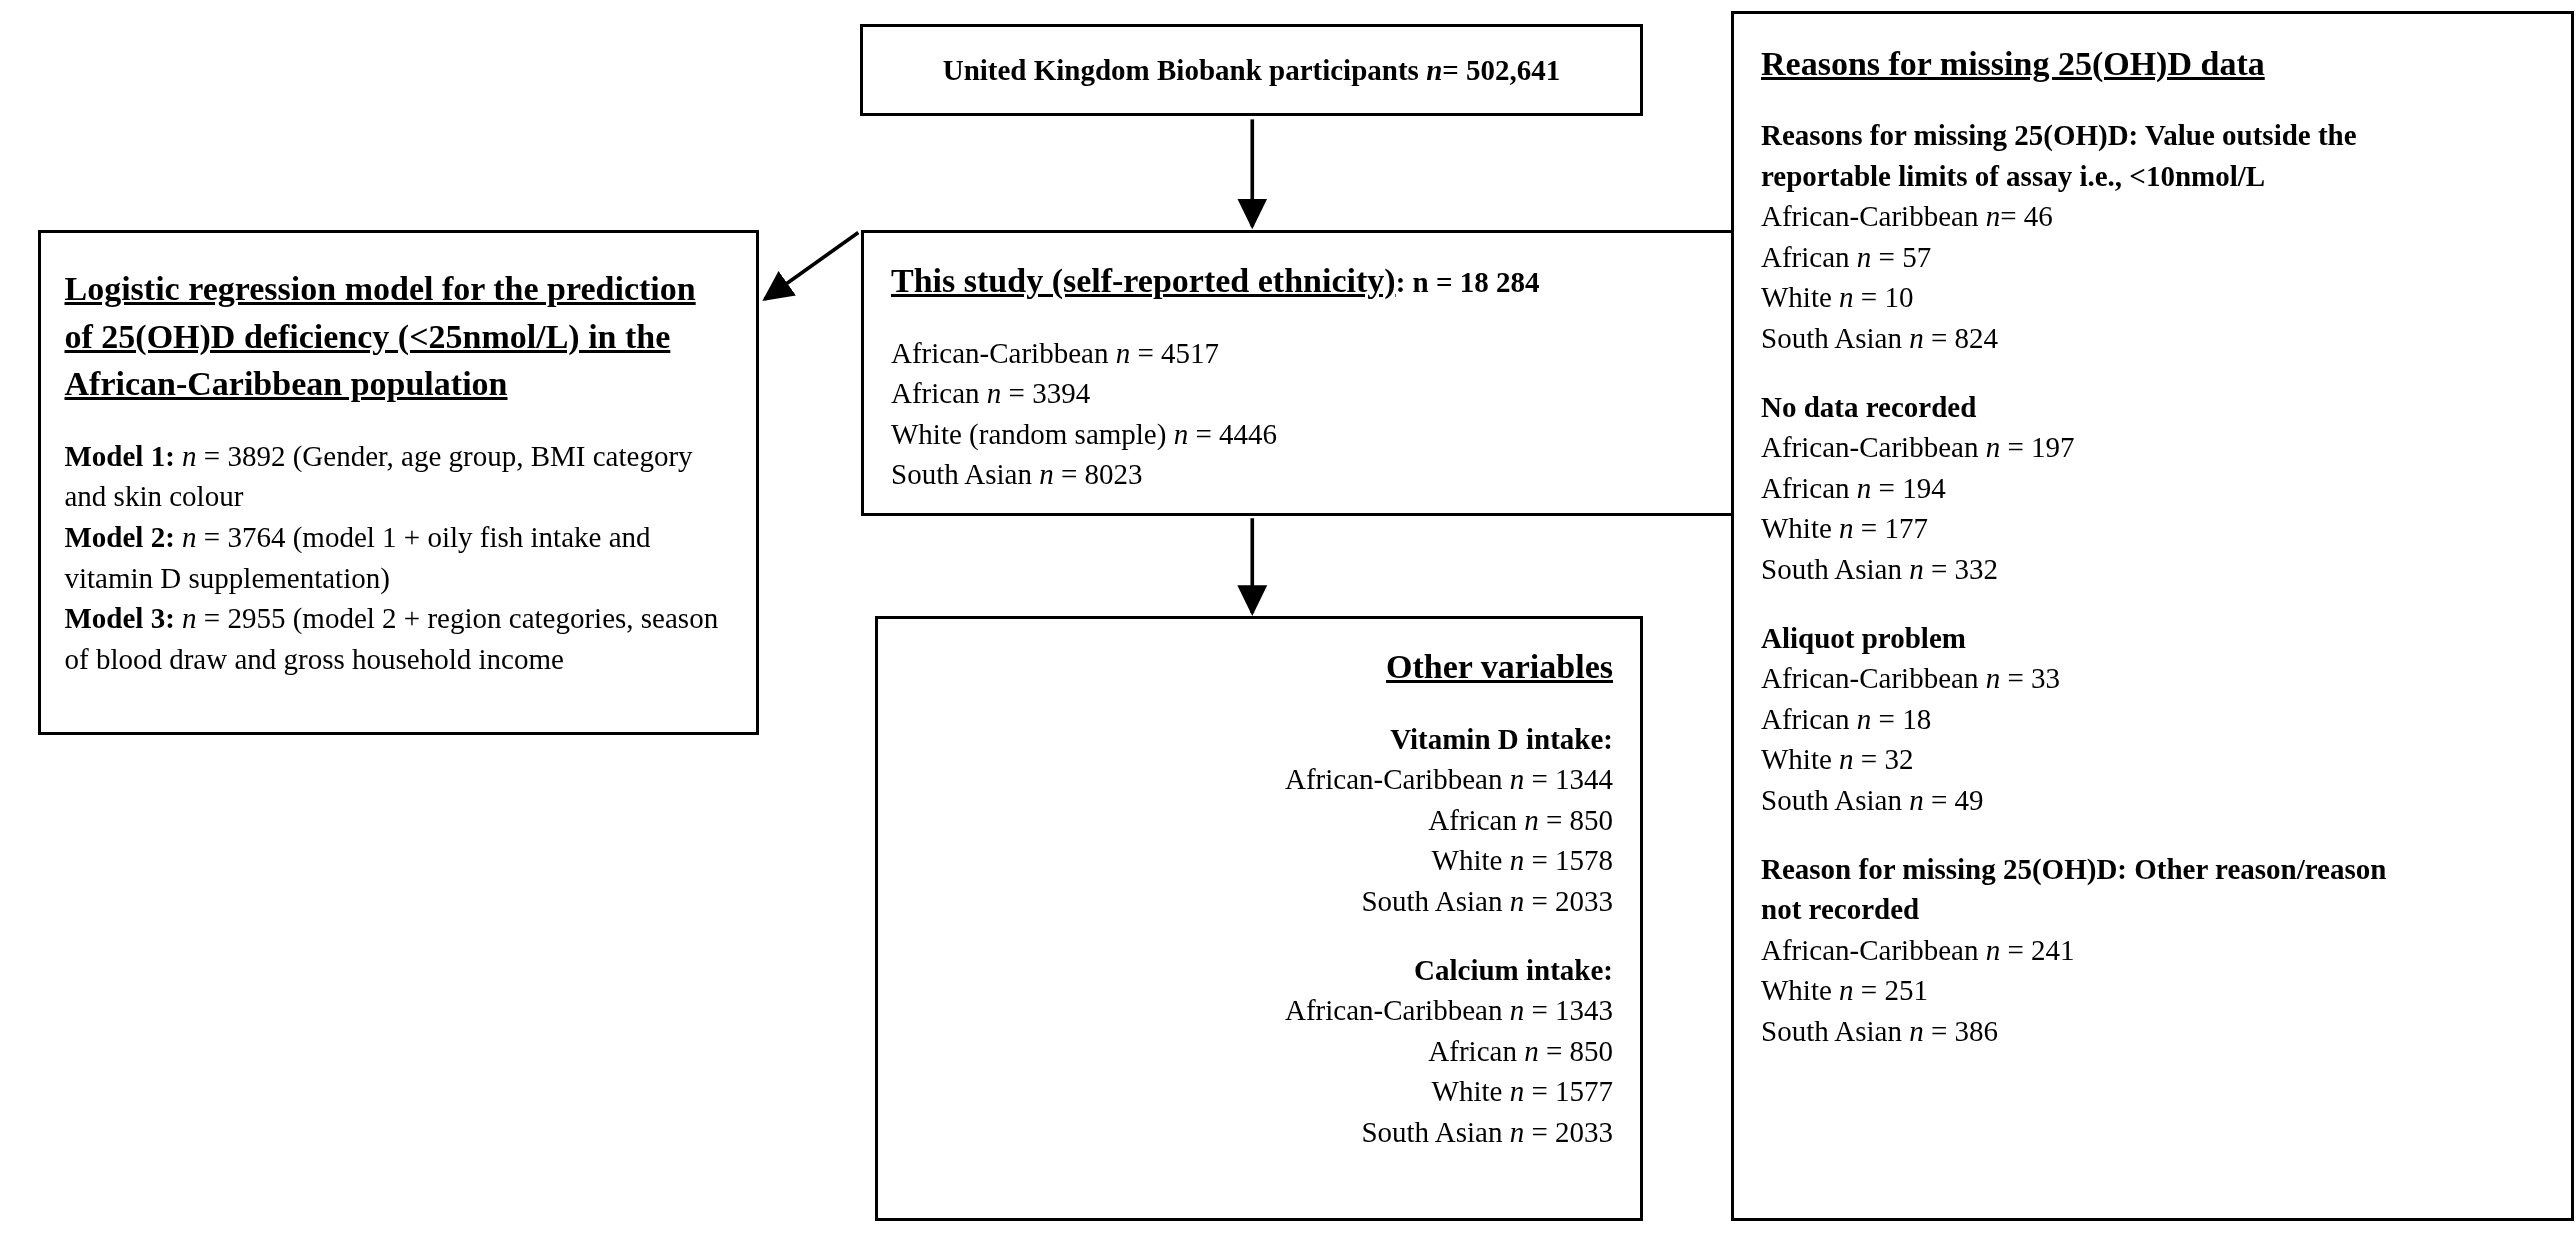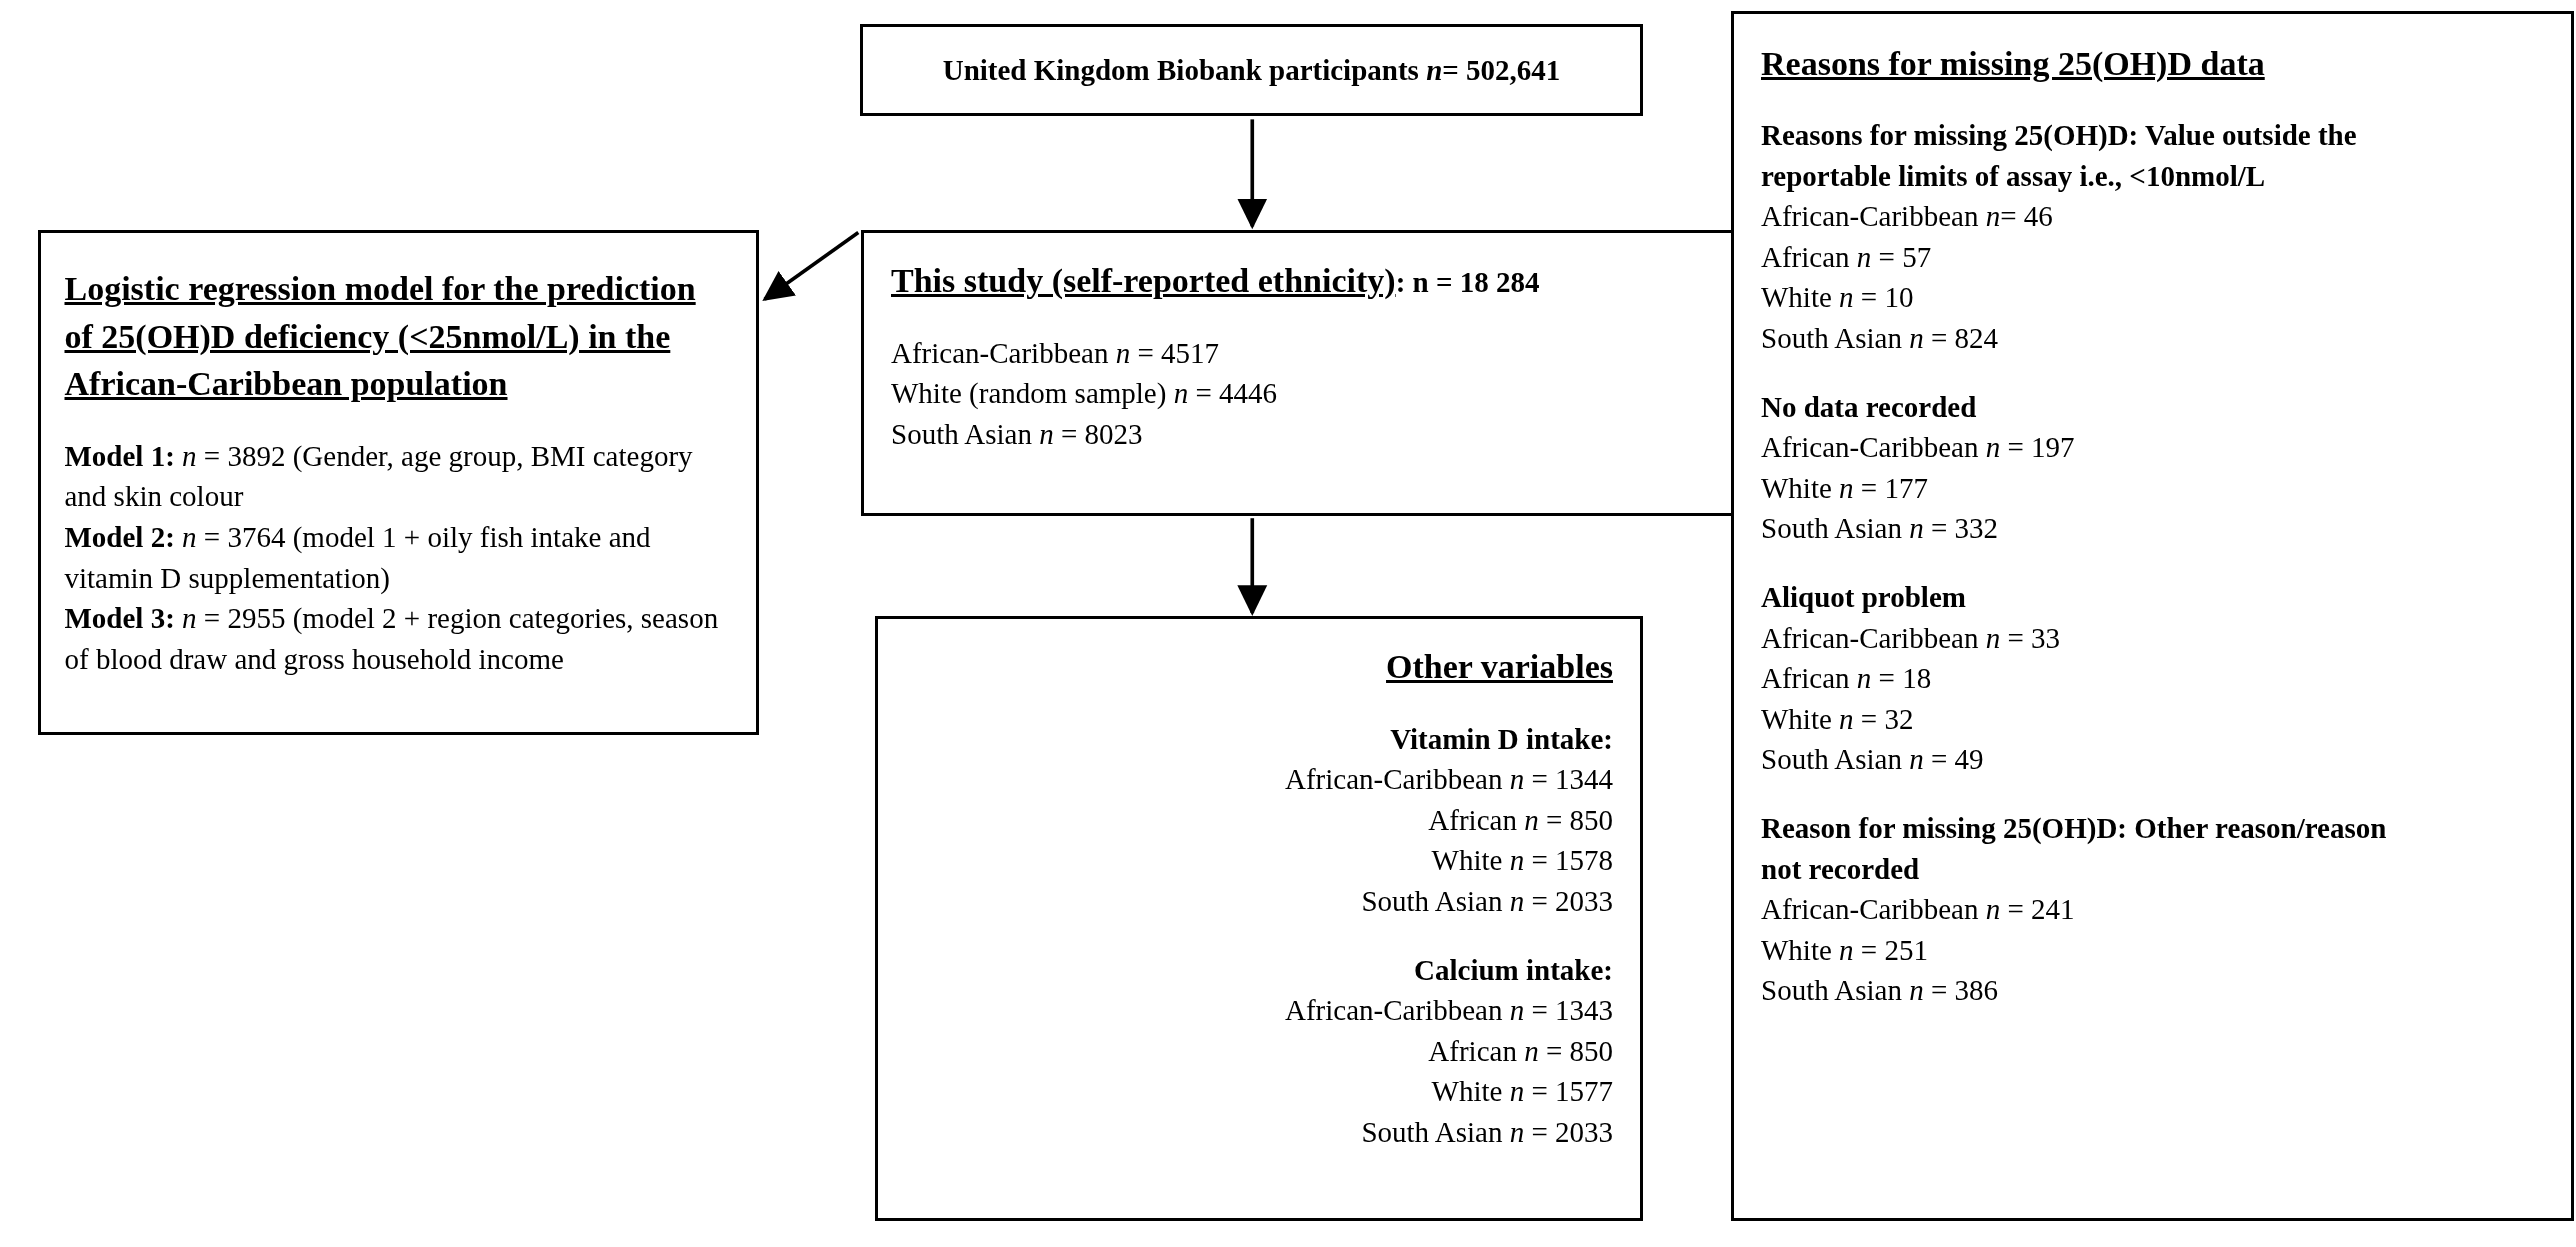--- a/index.html
+++ b/index.html
@@ -38,20 +38,21 @@
       <p class="sub center" style="width:100%;"><span>United Kingdom Biobank participants </span><span class="it">n</span><span>= 502,641</span></p>
     </div>
   </div>
 
   <div class="box" style="left:849px;top:230px;width:921px;height:286px;">
     <div class="inner" style="padding:24px 27px;">
       <p class="ln"><span class="ttl">This study (self-reported ethnicity)</span><span class="sub" style="text-decoration:none;">: n = 18 284</span></p>
       <div class="gap"></div>
       <div>
         <p class="ln"><span>African-Caribbean </span><span class="it">n</span><span> = 4517</span></p>
+        <p class="ln"><span>African </span><span class="it">n</span><span> = 3394</span></p>
         <p class="ln"><span>White (random sample) </span><span class="it">n</span><span> = 4446</span></p>
         <p class="ln"><span>South Asian </span><span class="it">n</span><span> = 8023</span></p>
       </div>
     </div>
   </div>
 
   <div class="box" style="left:25.5px;top:230px;width:721px;height:505px;">
     <div class="inner" style="padding:32px 24px;">
       <p class="ttl">Logistic regression model for the prediction</p>
       <p class="ttl">of 25(OH)D deficiency (&lt;25nmol/L) in the</p>
@@ -102,20 +103,21 @@
         <p class="ln"><span>African </span><span class="it">n</span><span> = 57</span></p>
         <p class="ln"><span>White </span><span class="it">n</span><span> = 10</span></p>
         <p class="ln"><span>South Asian </span><span class="it">n</span><span> = 824</span></p>
       </div>
 
       <div class="gap"></div>
 
       <div>
         <p class="sub">No data recorded</p>
         <p class="ln"><span>African-Caribbean </span><span class="it">n</span><span> = 197</span></p>
+        <p class="ln"><span>African </span><span class="it">n</span><span> = 194</span></p>
         <p class="ln"><span>White </span><span class="it">n</span><span> = 177</span></p>
         <p class="ln"><span>South Asian </span><span class="it">n</span><span> = 332</span></p>
       </div>
 
       <div class="gap"></div>
 
       <div>
         <p class="sub">Aliquot problem</p>
         <p class="ln"><span>African-Caribbean </span><span class="it">n</span><span> = 33</span></p>
         <p class="ln"><span>African </span><span class="it">n</span><span> = 18</span></p>

